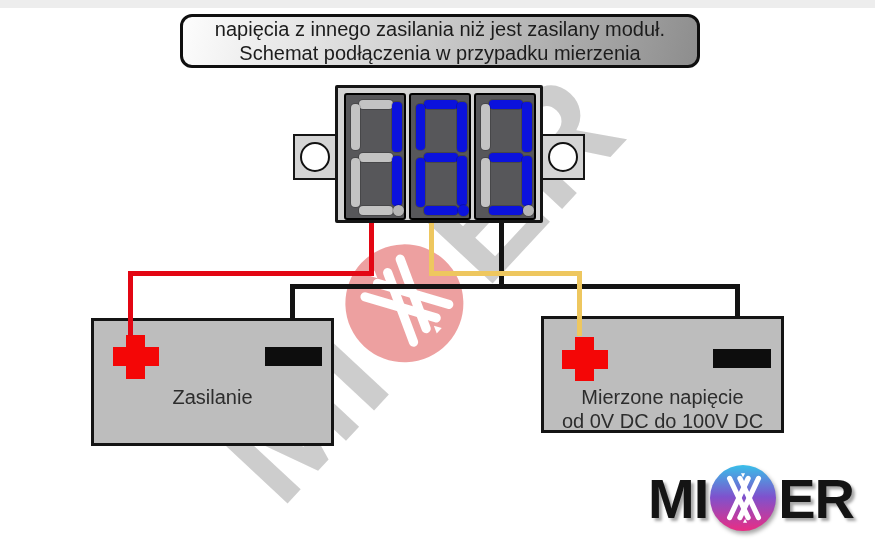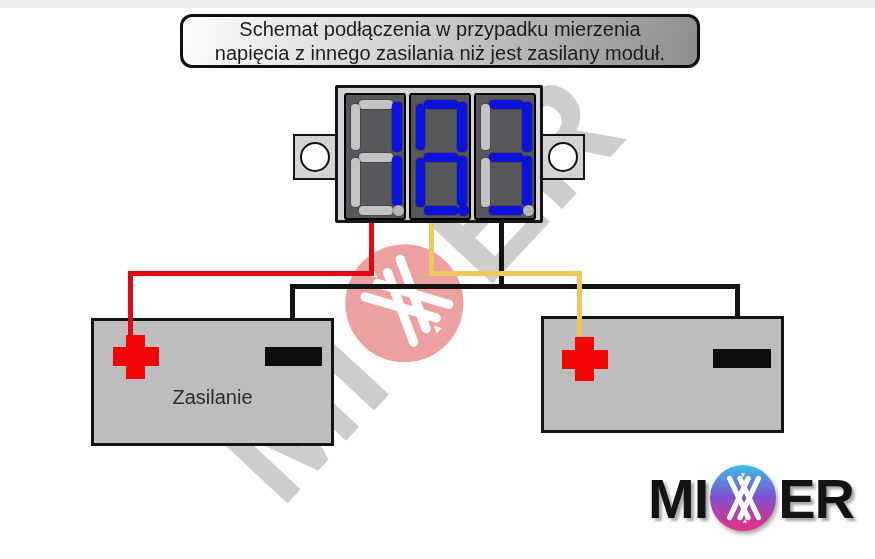--- a/index.html
+++ b/index.html
@@ -109,22 +109,22 @@
             <line x1="48" y1="14" x2="30" y2="50"></line>
         </g>
         <polygon points="30,8 34,8 32,12" fill="#ffffff"></polygon>
         <polygon points="32,56 36,56 34,52" fill="#ffffff"></polygon>
       </svg>
     </span>
     <span>ER</span>
   </div>
 
   <div class="title-box">
+    <div>napięcia z innego zasilania niż jest zasilany moduł.</div>
     <div>Schemat podłączenia w przypadku mierzenia</div>
-    <div>napięcia z innego zasilania niż jest zasilany moduł.</div>
   </div>
 
   <div class="wire wire-black" style="left:499px;top:220px;width:5px;height:69px;"></div>
   <div class="wire wire-black" style="left:290px;top:284px;width:450px;height:5px;"></div>
   <div class="wire wire-black" style="left:290px;top:284px;width:5px;height:62px;"></div>
   <div class="wire wire-black" style="left:735px;top:284px;width:5px;height:64px;"></div>
 
   <div class="wire wire-red" style="left:369px;top:220px;width:5px;height:54px;"></div>
   <div class="wire wire-red" style="left:128px;top:271px;width:246px;height:5px;"></div>
   <div class="wire wire-red" style="left:128px;top:271px;width:5px;height:65px;"></div>
@@ -177,20 +177,22 @@
     <div class="plus-bar" style="left:19px;top:26px;width:46px;height:19px;"></div>
     <div class="plus-bar" style="left:32px;top:14px;width:19px;height:44px;"></div>
     <div class="terminal" style="left:171px;top:26px;width:57px;height:19px;"></div>
     <div class="bat-label" style="top:64px;">Zasilanie</div>
   </div>
 
   <div class="bat-box box-right">
     <div class="plus-bar" style="left:18px;top:31px;width:46px;height:19px;"></div>
     <div class="plus-bar" style="left:31px;top:18px;width:19px;height:44px;"></div>
     <div class="terminal" style="left:169px;top:30px;width:58px;height:19px;"></div>
+    <div class="bat-label" style="top:66px;">Mierzone napięcie</div>
+    <div class="bat-label" style="top:90px;">od 0V DC do 100V DC</div>
   </div>
 
   <div class="logo">
     <span class="logo-text">MI</span>
     <span class="logo-circle">
       <svg viewBox="0 0 64 64">
         <g stroke="#ffffff" stroke-width="5" stroke-linecap="round">
           <line x1="19" y1="13" x2="37" y2="51"></line>
             <line x1="37" y1="13" x2="19" y2="51"></line>
           <line x1="29" y1="13" x2="47" y2="51"></line>

